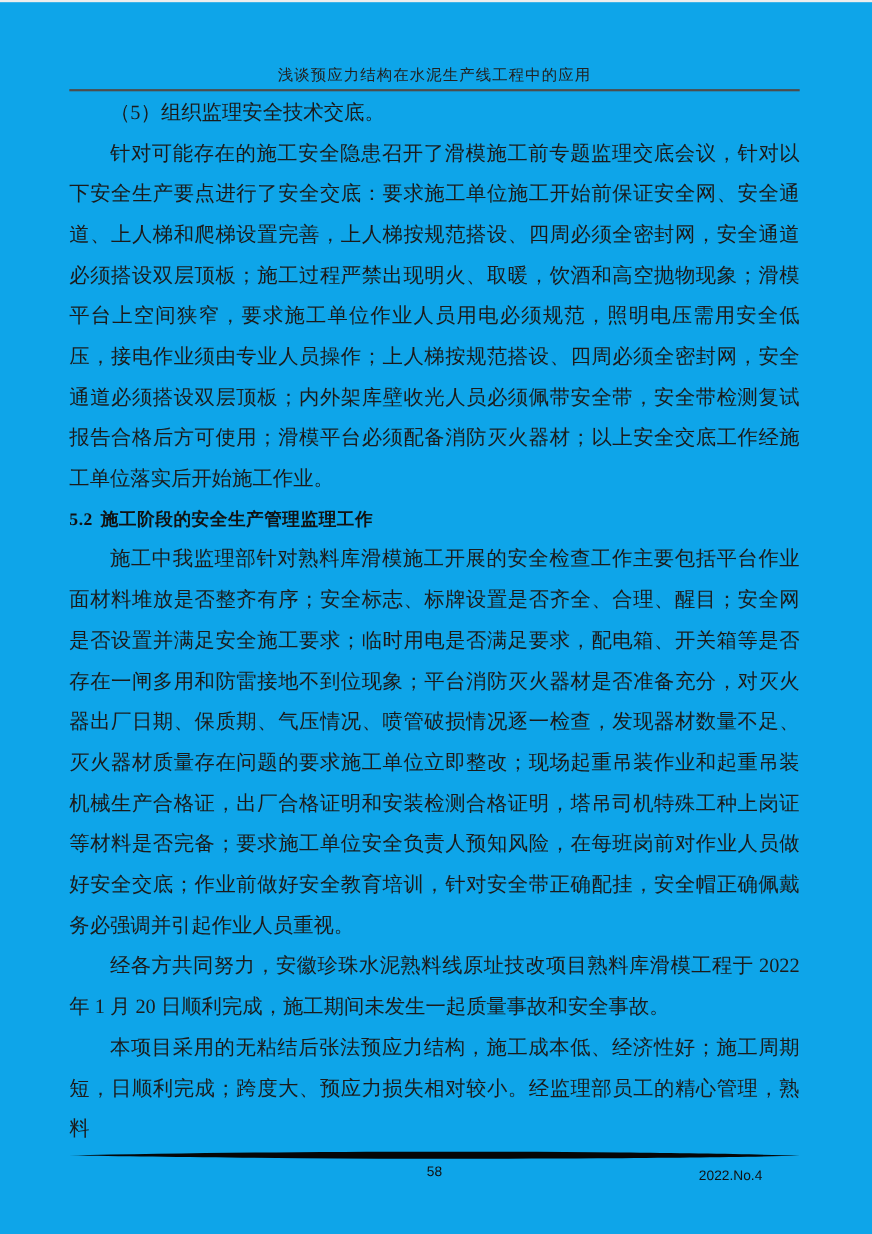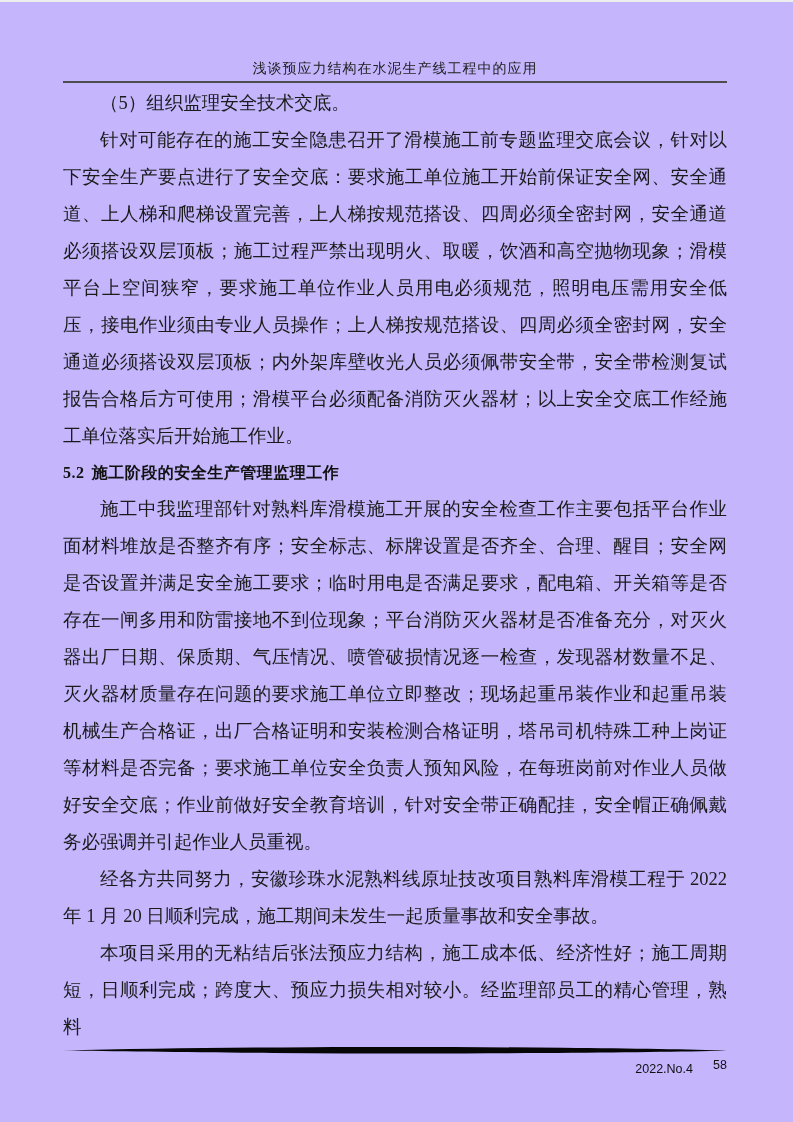--- a/index.html
+++ b/index.html
@@ -4,21 +4,21 @@
 <style>
   html, body {
     margin: 0;
     padding: 0;
     background: #ffffff;
   }
   .page {
     position: relative;
     width: 793px;
     height: 1122px;
-    background: #c4b5fd;
+    background: #0ea5e9;
     overflow: hidden;
     font-family: "Liberation Serif", "DejaVu Serif", serif;
     color: #1b1b1b;
   }
   .top-hairline {
     position: absolute;
     top: 0; left: 0;
     width: 100%; height: 2px;
     background: #ededed;
   }
@@ -85,21 +85,21 @@
     left: 63px;
     width: 664px;
     height: 18px;
     font-family: "Liberation Sans", "DejaVu Sans", sans-serif;
     font-size: 12.5px;
     color: #111111;
   }
   .page-number {
     position: absolute;
     left: 0; right: 0;
-    text-align: right;
+    text-align: center;
   }
   .issue-number {
     position: absolute;
     right: 34px;
     top: 4px;
   }
 </style>
 </head>
 <body>
 

